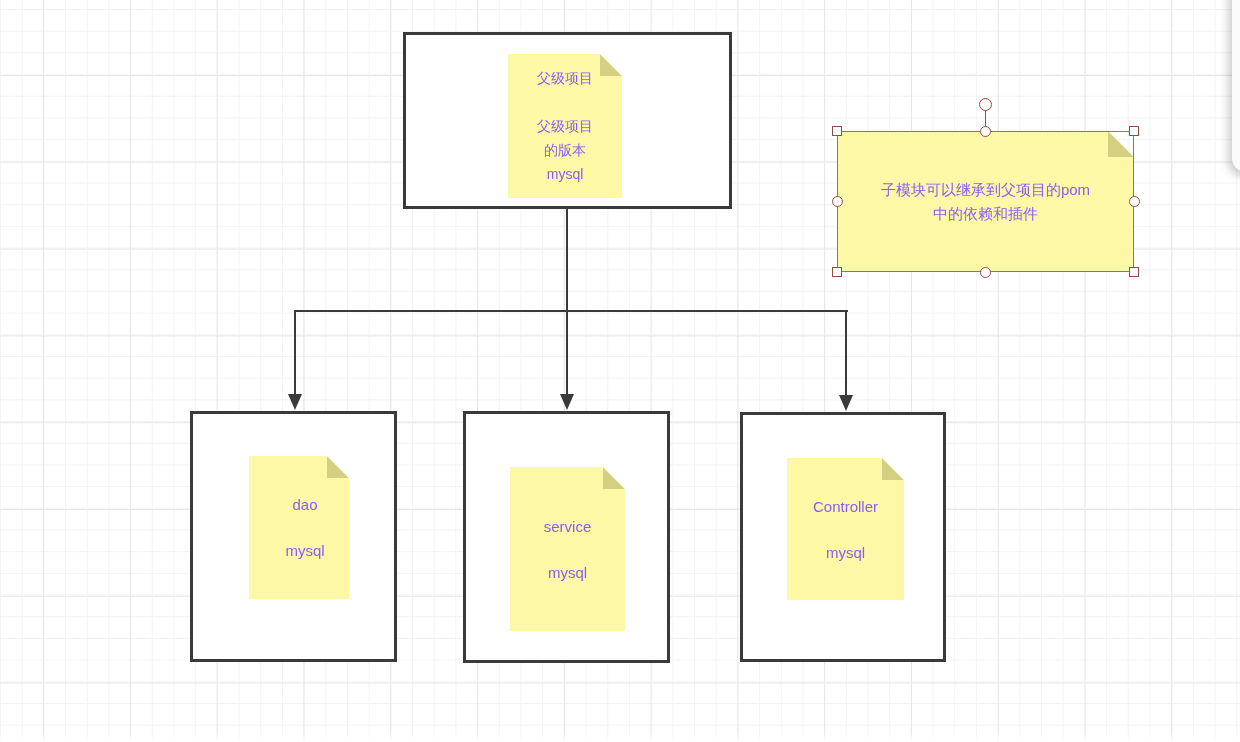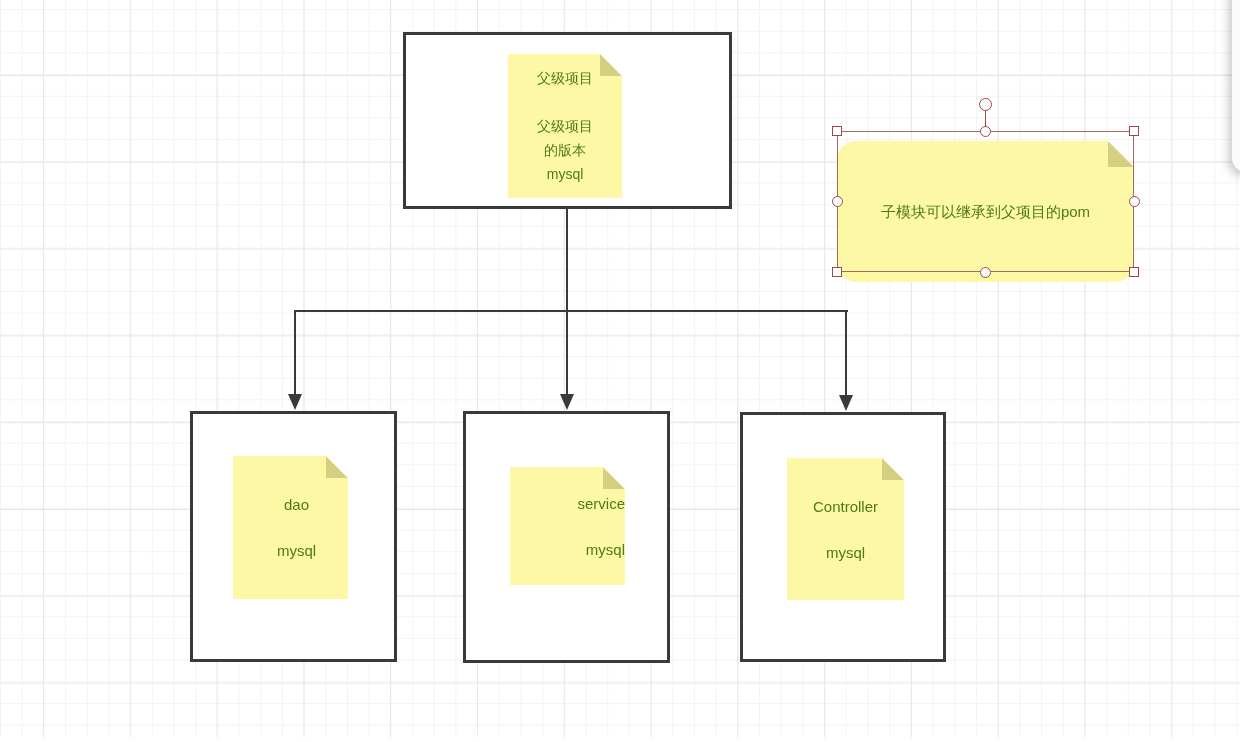--- a/index.html
+++ b/index.html
@@ -19,21 +19,21 @@
     background-size:86.8px 86.8px,86.8px 86.8px,21.7px 21.7px,21.7px 21.7px;
     background-position:43px 0,0 75px,0 0,0 9px;
   }
   .shape-box{
     position:absolute;background:#ffffff;
     border:3px solid #3a3a3a;box-sizing:border-box;
   }
   .note{
     position:absolute;background:#fcf8a6;box-sizing:border-box;
     display:flex;flex-direction:column;justify-content:center;
-    text-align:center;color:#4d7c0f;
+    text-align:center;color:#8b5cf6;
     clip-path:polygon(0 0,calc(100% - 22px) 0,100% 22px,100% 100%,0 100%);
   }
   .note-fold{
     position:absolute;top:0;right:0;width:22px;height:22px;
     background:#d5cf82;
     clip-path:polygon(0 0,100% 100%,0 100%);
   }
   .nline{line-height:23px;min-height:23px;font-size:15px;}
   .nline-sm{line-height:24px;min-height:24px;font-size:14px;}
   
@@ -41,23 +41,22 @@
   .arrow-down{
     position:absolute;width:0;height:0;
     border-left:7.5px solid transparent;border-right:7.5px solid transparent;
     border-top:16px solid #3a3a3a;
   }
   
   .sel-note{
     position:absolute;left:837px;top:131px;width:297px;height:141px;
   }
   .sel-note .note{
-    left:0;top:10px;width:100%;height:100%;
+    left:0;top:0;width:100%;height:100%;
     clip-path:polygon(0 0,calc(100% - 26px) 0,100% 26px,100% 100%,0 100%);
-    border-radius:19px;
   }
   .sel-note .note-fold{width:26px;height:26px;}
   .sel-outline{
     position:absolute;left:0;top:0;width:100%;height:100%;
     border:1px solid rgba(158,77,72,0.85);box-sizing:border-box;
     pointer-events:none;
   }
   .handle{
     position:absolute;background:#ffffff;border:1.6px solid #9a4a44;
     box-sizing:border-box;
@@ -99,50 +98,51 @@
 
   <div class="edge-seg" style="left:565.7px;top:208px;width:2.6px;height:188px;"></div>
   <div class="edge-seg" style="left:293.7px;top:309.7px;width:554px;height:2.6px;"></div>
   <div class="edge-seg" style="left:293.7px;top:311px;width:2.6px;height:84px;"></div>
   <div class="edge-seg" style="left:844.7px;top:311px;width:2.6px;height:84px;"></div>
   <div class="arrow-down" style="left:287.5px;top:394px;"></div>
   <div class="arrow-down" style="left:559.5px;top:394px;"></div>
   <div class="arrow-down" style="left:838.5px;top:395px;"></div>
 
   <div class="shape-box" style="left:190px;top:411px;width:207px;height:251px;">
-    <div class="note" style="left:40px;top:42px;width:115px;height:143px;padding-left:12px;">
+    <div class="note" style="left:56px;top:42px;width:100px;height:143px;padding-left:12px;">
       <div class="note-fold"></div>
       <div class="nline">dao</div>
       <div class="nline"></div>
       <div class="nline">mysql</div>
     </div>
   </div>
 
   <div class="shape-box" style="left:463px;top:411px;width:207px;height:252px;">
-    <div class="note" style="left:44px;top:53px;width:115px;height:118px;align-items:flex-end;">
+    <div class="note" style="left:44px;top:53px;width:115px;height:164px;">
       <div class="note-fold"></div>
       <div class="nline">service</div>
       <div class="nline"></div>
       <div class="nline">mysql</div>
     </div>
   </div>
 
   <div class="shape-box" style="left:740px;top:412px;width:206px;height:250px;">
     <div class="note" style="left:44px;top:43px;width:117px;height:142px;">
       <div class="note-fold"></div>
       <div class="nline">Controller</div>
       <div class="nline"></div>
       <div class="nline">mysql</div>
     </div>
   </div>
 
   <div class="sel-note">
     <div class="note">
       <div class="note-fold"></div>
       <div class="annot-line">子模块可以继承到父项目的pom</div>
+      <div class="annot-line">中的依赖和插件</div>
     </div>
     <div class="sel-outline"></div>
 
     <div class="rot-stem" style="left:147.7px;top:-21px;height:21px;"></div>
     <div class="rot-circle" style="left:142px;top:-33px;"></div>
 
     <div class="handle sq" style="left:-5px;top:-5px;"></div>
     <div class="handle sq" style="left:292px;top:-5px;"></div>
     <div class="handle sq" style="left:-5px;top:136px;"></div>
     <div class="handle sq" style="left:292px;top:136px;"></div>

